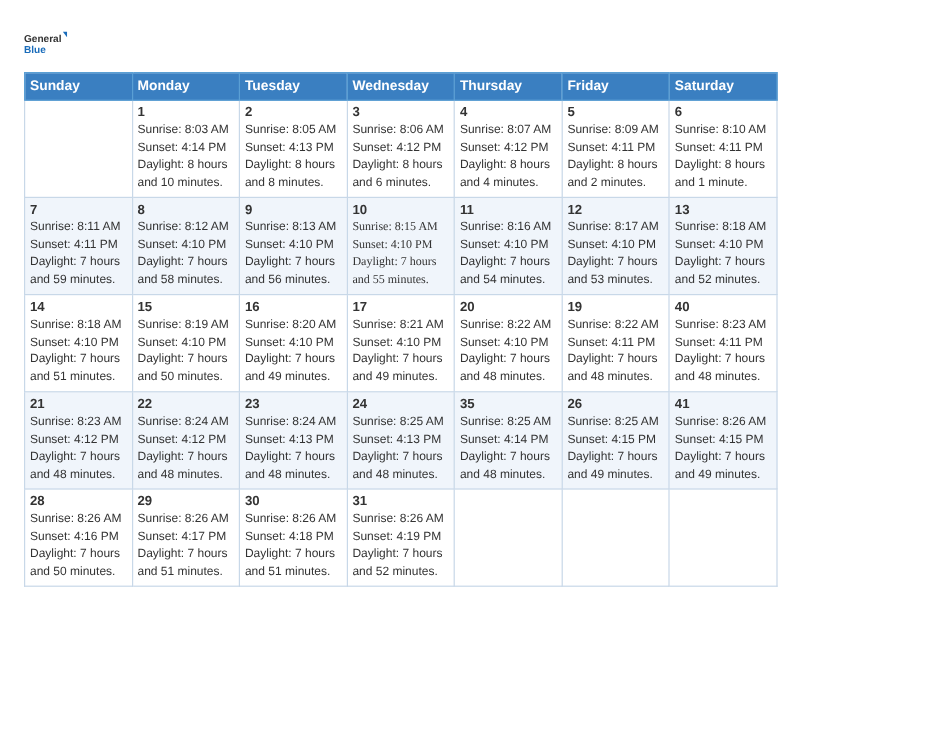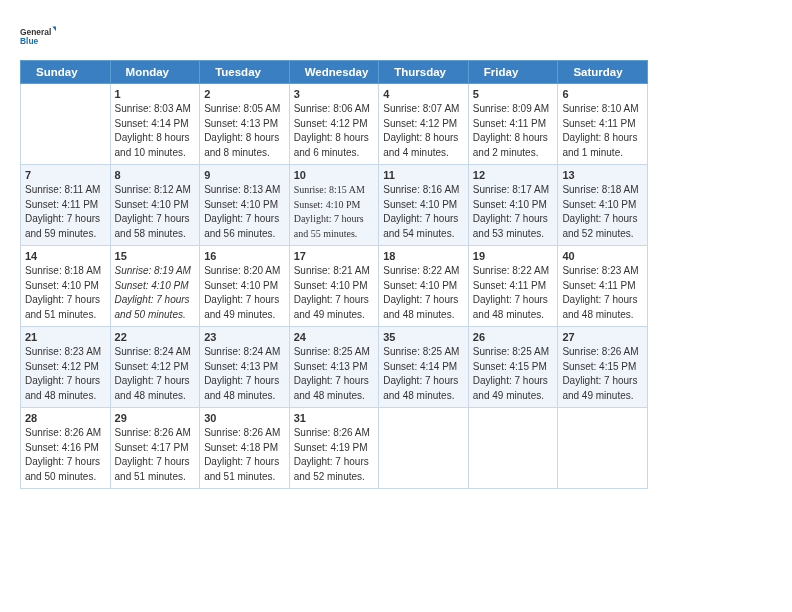--- a/index.html
+++ b/index.html
@@ -43,21 +43,21 @@
     table {
       width: 100%;
       border-collapse: collapse;
       table-layout: fixed;
     }
     thead tr th {
       background-color: #3a7fc1;
       color: #fff;
       font-size: 11.5px;
       font-weight: bold;
-      padding: 5px 15px;
+      padding: 5px 4px;
       text-align: left;
       border: 1px solid #5a9fd4;
     }
     tbody tr td {
       border: 1px solid #c8d8e8;
       vertical-align: top;
       padding: 4px 4px 4px 4px;
       font-size: 9.5px;
       color: #333;
       background: #fff;
@@ -211,41 +211,41 @@
         <tr>
           <td>
             <span class="day-number">14</span>
             <div class="day-info" style="white-space: pre-line;">Sunrise: 8:18 AM
 Sunset: 4:10 PM
 Daylight: 7 hours
 and 51 minutes.</div>
           </td>
           <td>
             <span class="day-number">15</span>
-            <div class="day-info" style="white-space: pre-line; font-style: italic;">Sunrise: 8:19 AM
+            <div class="day-info" style="white-space: pre-line;">Sunrise: 8:19 AM
 Sunset: 4:10 PM
 Daylight: 7 hours
 and 50 minutes.</div>
           </td>
           <td>
             <span class="day-number">16</span>
             <div class="day-info" style="white-space: pre-line;">Sunrise: 8:20 AM
 Sunset: 4:10 PM
 Daylight: 7 hours
 and 49 minutes.</div>
           </td>
           <td>
             <span class="day-number">17</span>
             <div class="day-info" style="white-space: pre-line;">Sunrise: 8:21 AM
 Sunset: 4:10 PM
 Daylight: 7 hours
 and 49 minutes.</div>
           </td>
           <td>
-            <span class="day-number">18</span>
+            <span class="day-number">20</span>
             <div class="day-info" style="white-space: pre-line;">Sunrise: 8:22 AM
 Sunset: 4:10 PM
 Daylight: 7 hours
 and 48 minutes.</div>
           </td>
           <td>
             <span class="day-number">19</span>
             <div class="day-info" style="white-space: pre-line;">Sunrise: 8:22 AM
 Sunset: 4:11 PM
 Daylight: 7 hours
@@ -296,21 +296,21 @@
 and 48 minutes.</div>
           </td>
           <td>
             <span class="day-number">26</span>
             <div class="day-info" style="white-space: pre-line;">Sunrise: 8:25 AM
 Sunset: 4:15 PM
 Daylight: 7 hours
 and 49 minutes.</div>
           </td>
           <td>
-            <span class="day-number">27</span>
+            <span class="day-number">41</span>
             <div class="day-info" style="white-space: pre-line;">Sunrise: 8:26 AM
 Sunset: 4:15 PM
 Daylight: 7 hours
 and 49 minutes.</div>
           </td>
         </tr>
         <tr>
           <td>
             <span class="day-number">28</span>
             <div class="day-info" style="white-space: pre-line;">Sunrise: 8:26 AM

